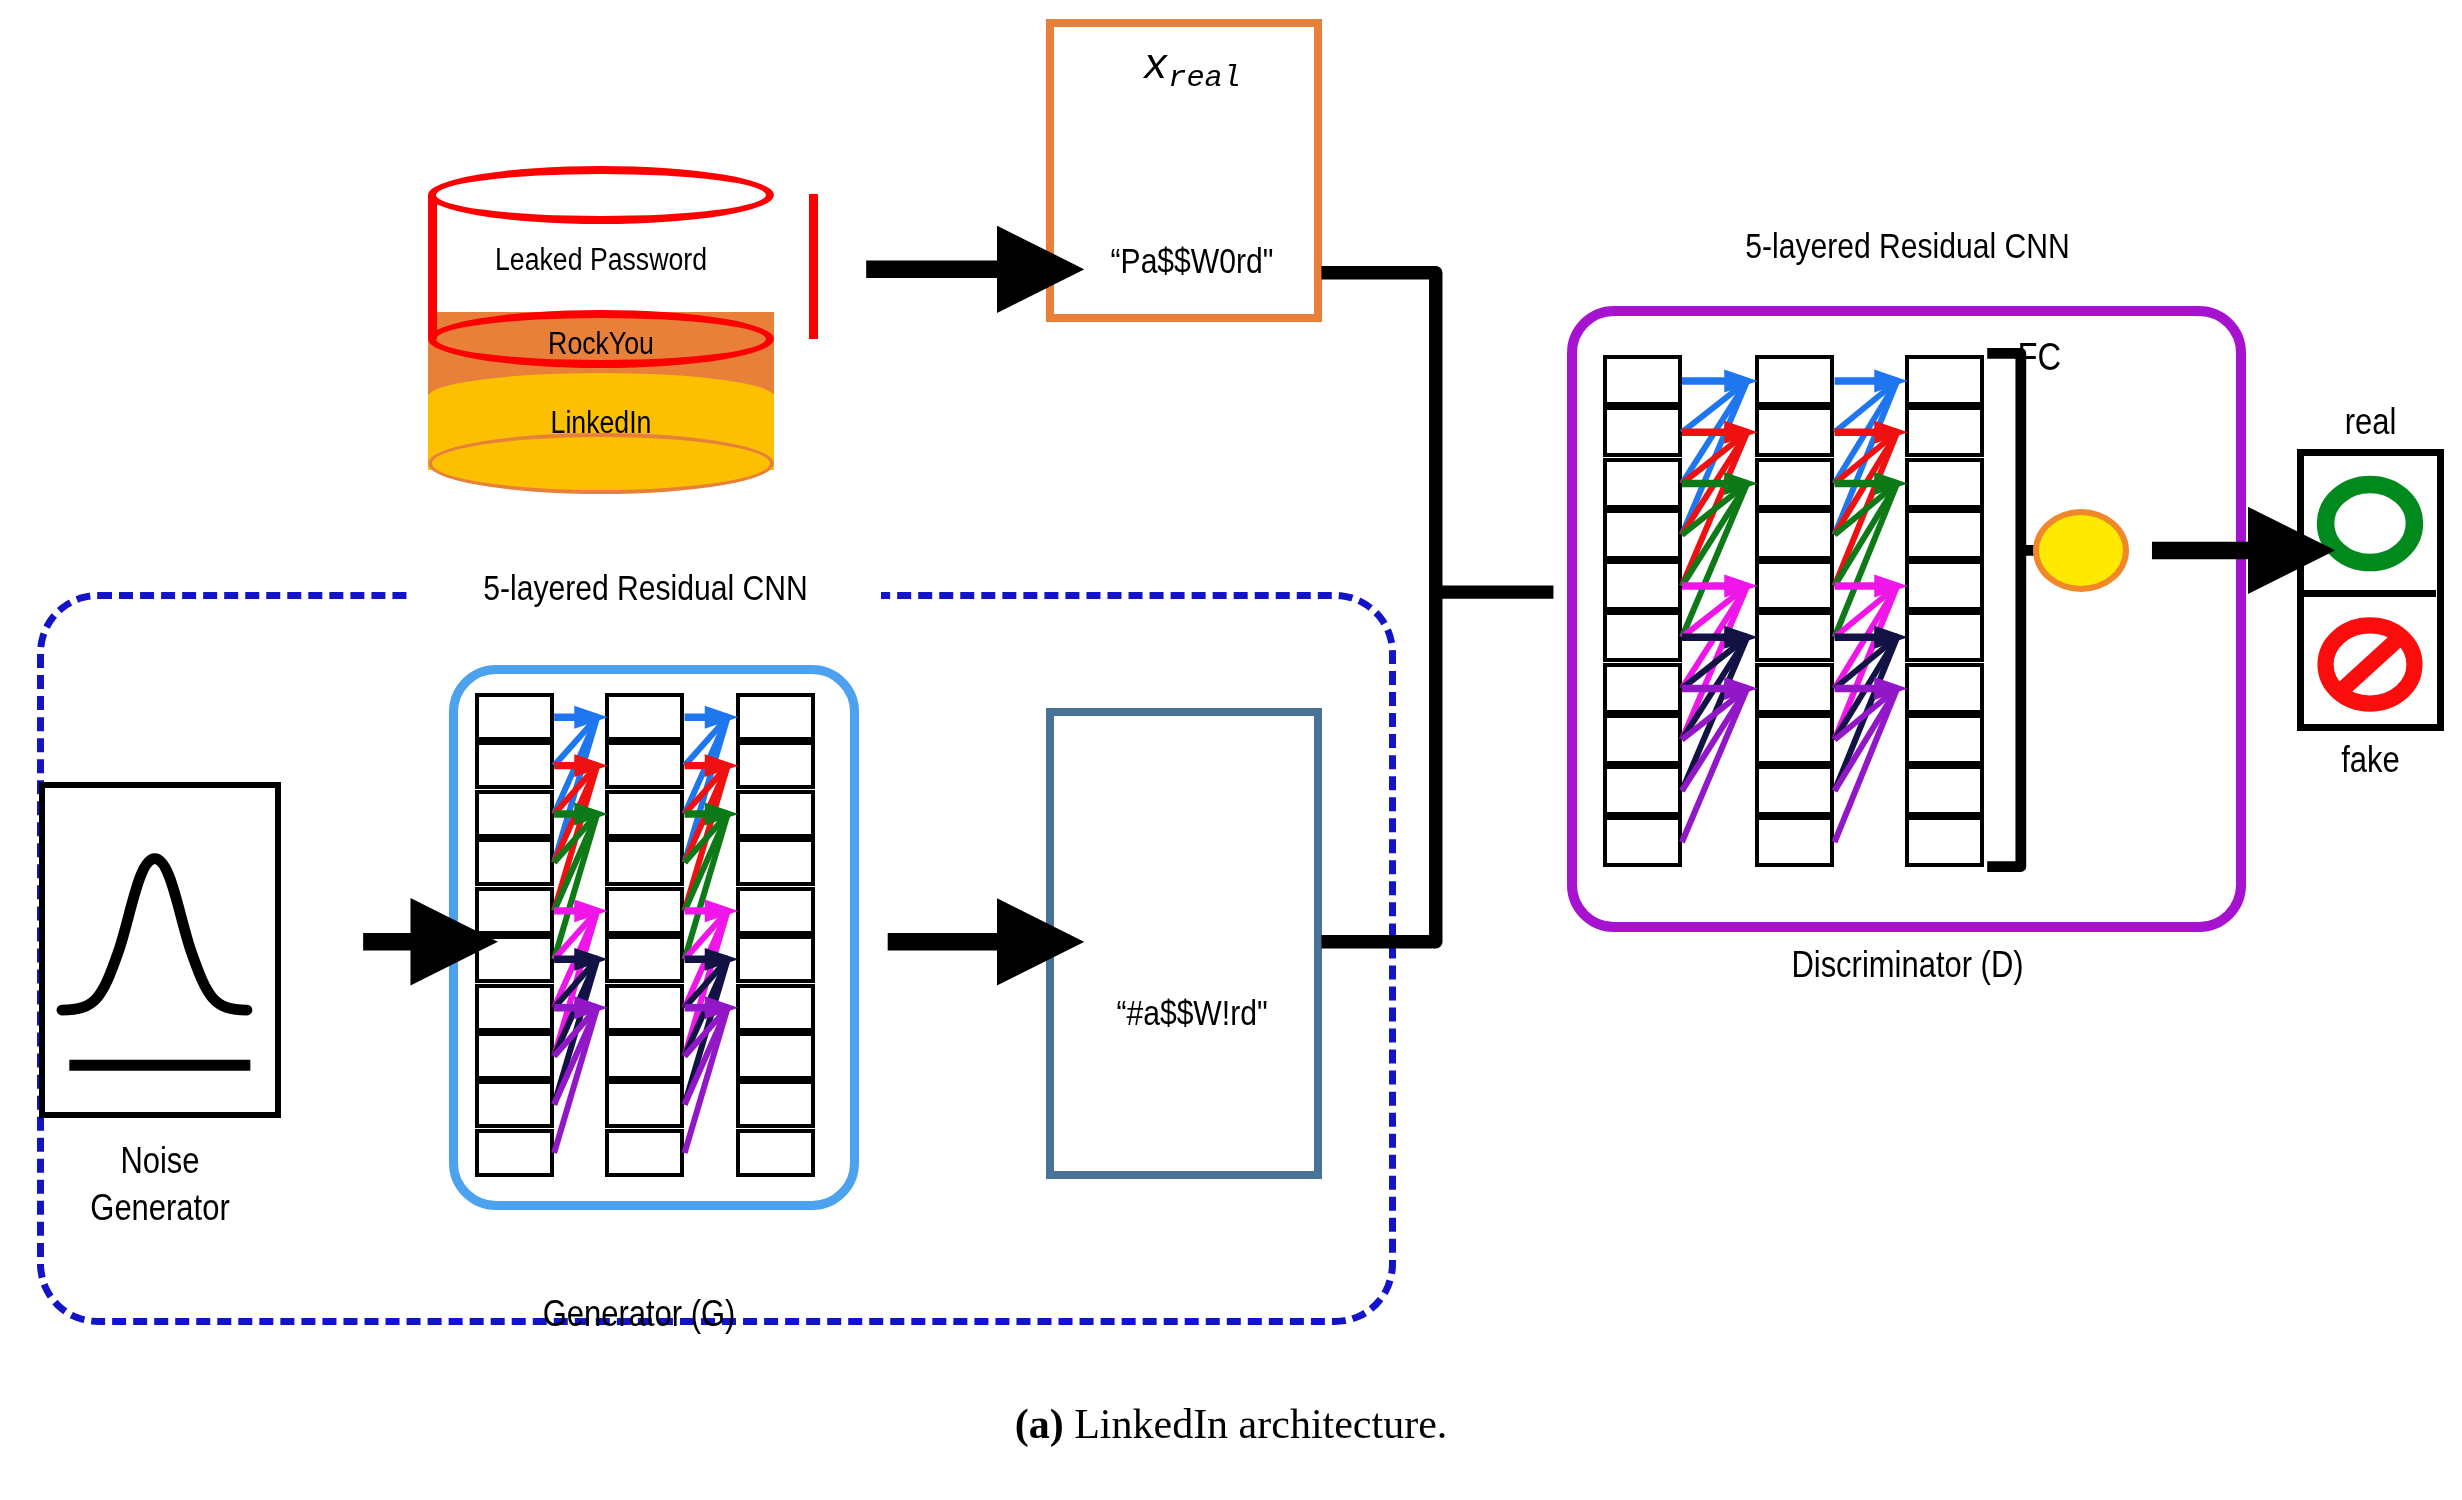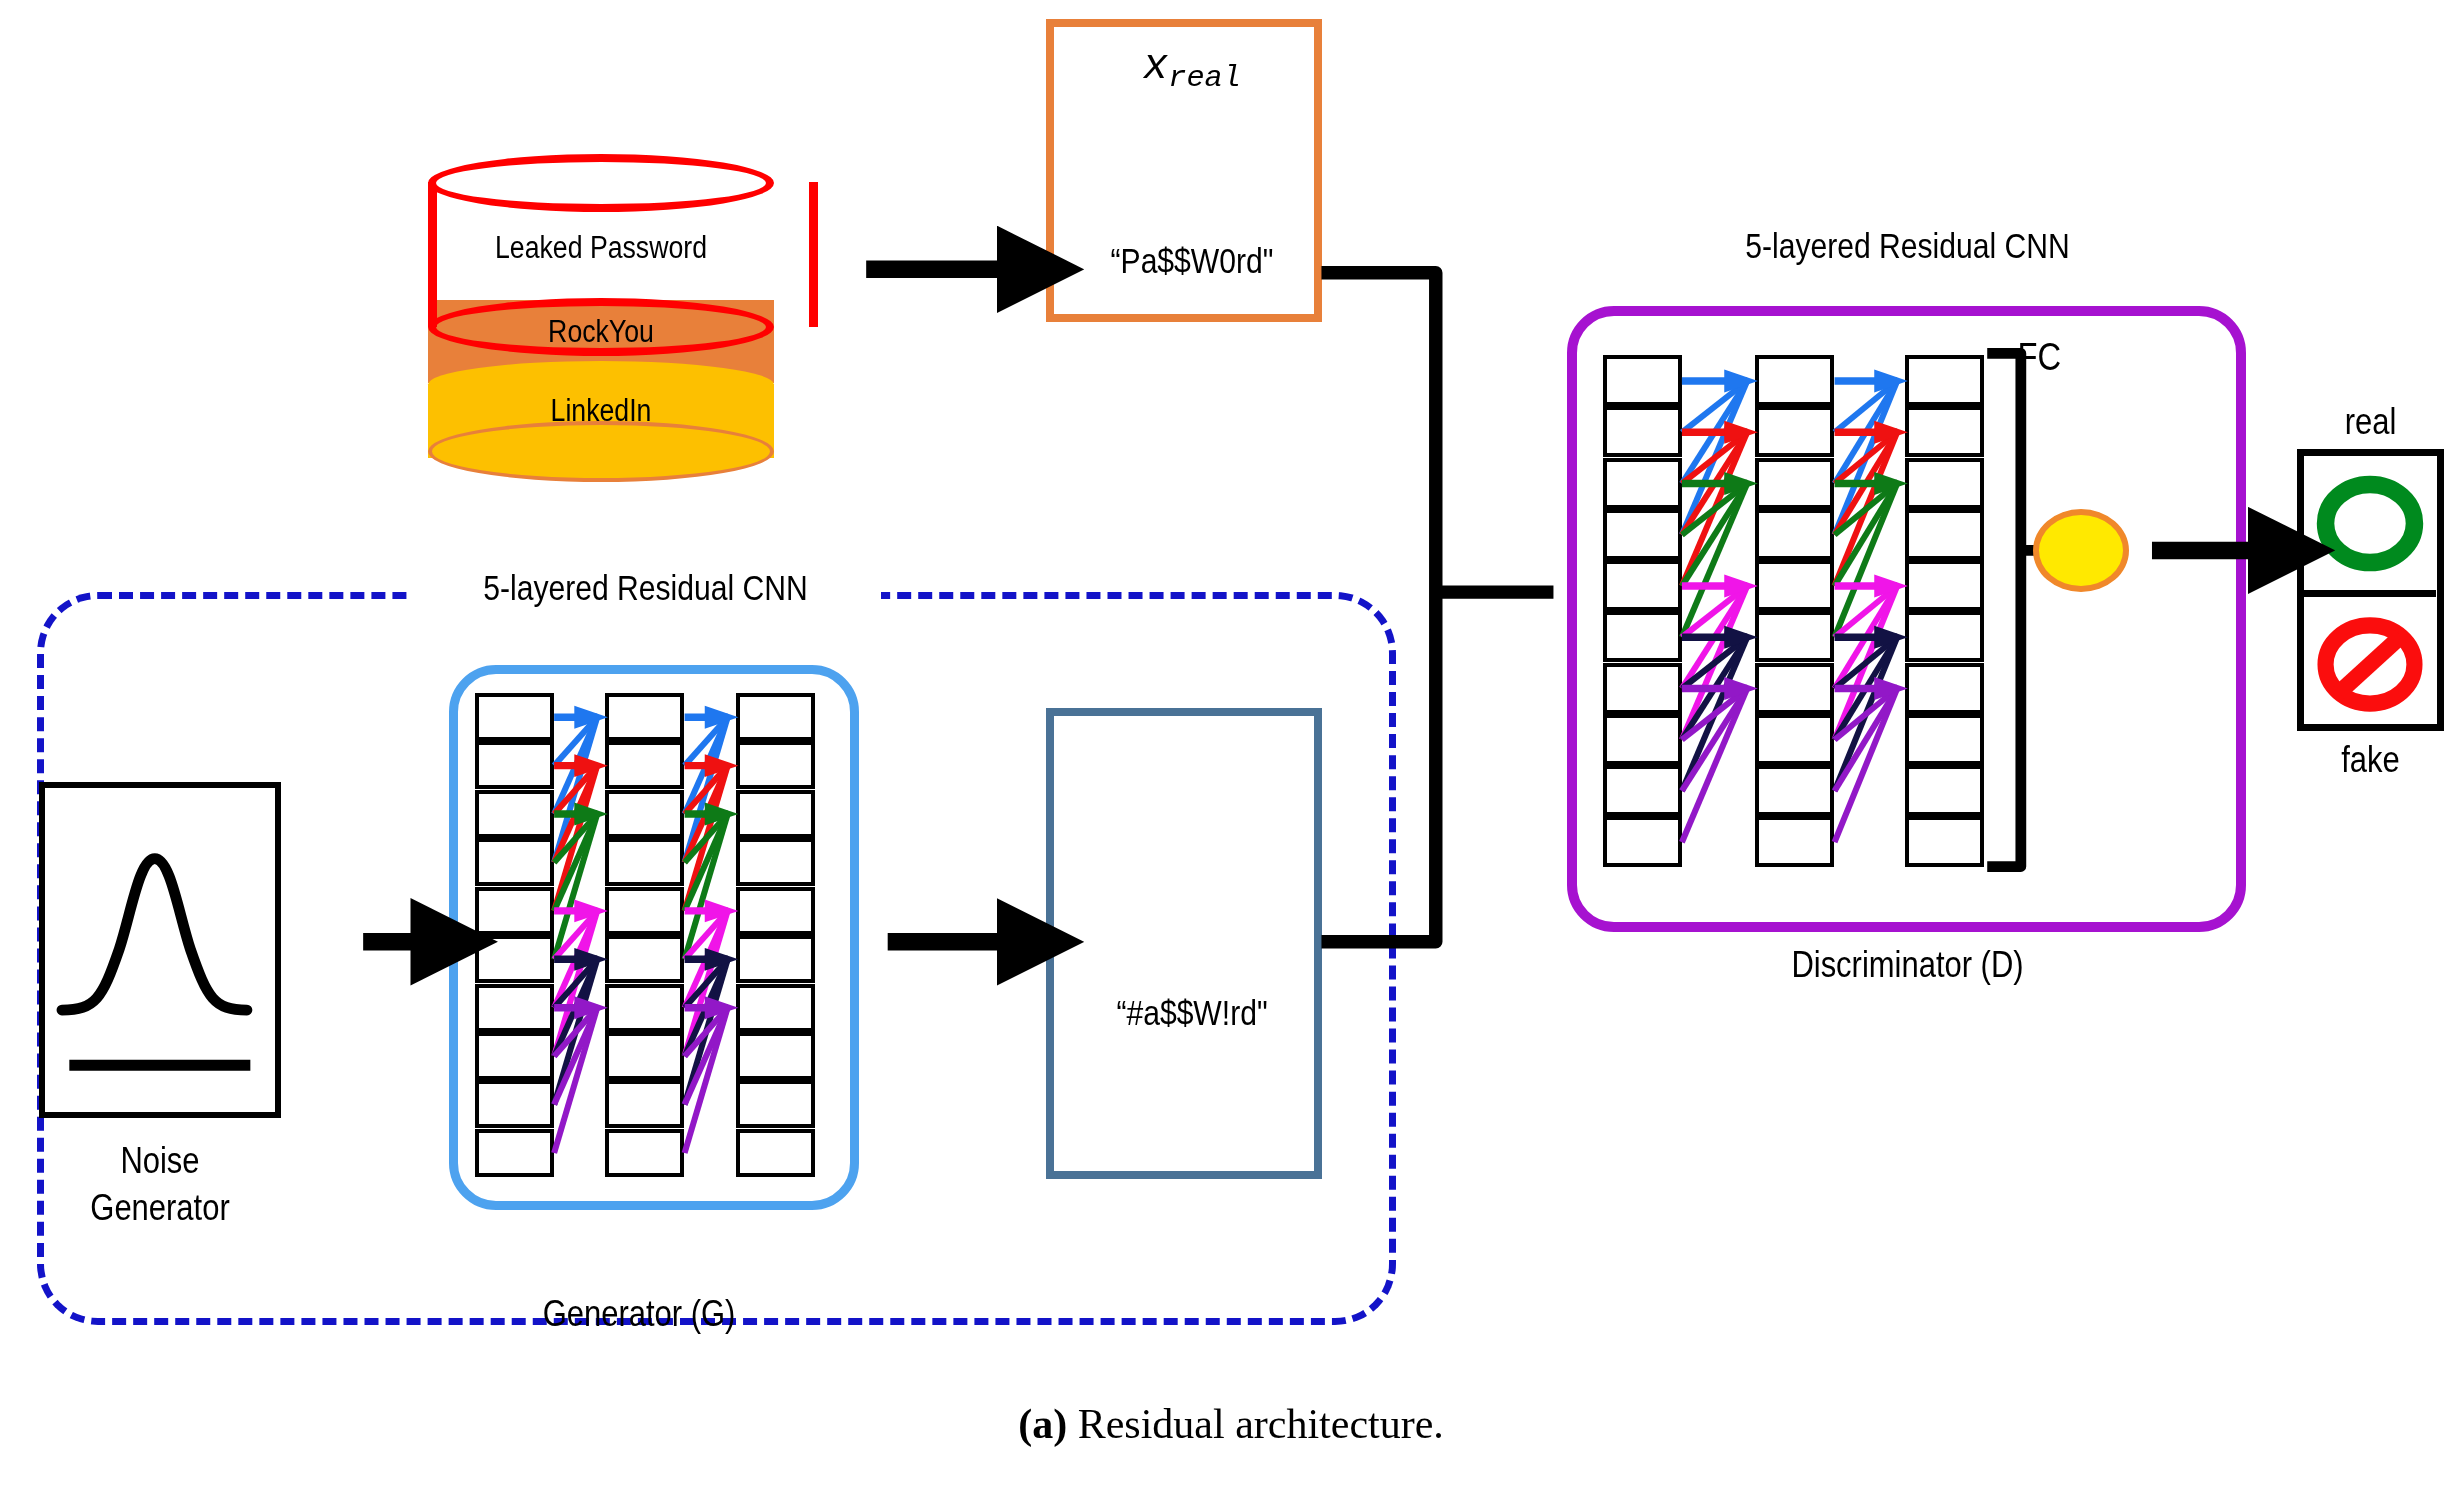--- a/index.html
+++ b/index.html
@@ -13,21 +13,21 @@
   
   .lbl{
     position:absolute;white-space:nowrap;color:#000;
     font-family:"Liberation Sans",sans-serif;
     font-weight:400;
     transform-origin:center center;
   }
   .cond{ transform:scaleX(0.86); }
 
   
-  #db{position:absolute;left:428px;top:132px;width:346px;height:350px;}
+  #db{position:absolute;left:428px;top:144px;width:346px;height:350px;}
   .cyl-seg{position:absolute;left:0;width:100%;}
   .cyl-white{background:#ffffff;}
   .cyl-orange{background:#e8803a;}
   .cyl-yellow{background:#fdc000;}
   .cyl-ell{position:absolute;left:0;width:100%;border-radius:50%;}
   .cyl-txt{position:absolute;left:0;width:100%;text-align:center;
            font-size:31px;color:#000;}
 
   
   .plainbox{position:absolute;background:#fff;box-sizing:border-box;}
@@ -348,17 +348,17 @@
         <line x1="2728" y1="1023.3" x2="2821" y2="1023.3" stroke="#9218c7" stroke-width="11"></line>
         <line x1="2728" y1="1099.5" x2="2821" y2="1023.3" stroke="#9218c7" stroke-width="9"></line>
         <line x1="2728" y1="1175.7" x2="2821" y2="1023.3" stroke="#9218c7" stroke-width="9"></line>
         <line x1="2728" y1="1251.9" x2="2821" y2="1023.3" stroke="#9218c7" stroke-width="9"></line>
         <path d="M 2787 1006.3 L 2837 1023.3 L 2787 1040.3 Z" fill="#9218c7"></path>
       </g>
   </svg>
 
   <div id="caption">
     <b>(a)</b>
-    <span>Residual architecture.</span>
+    <span>LinkedIn architecture.</span>
   </div>
 
 </div>
 
 
 </body></html>

